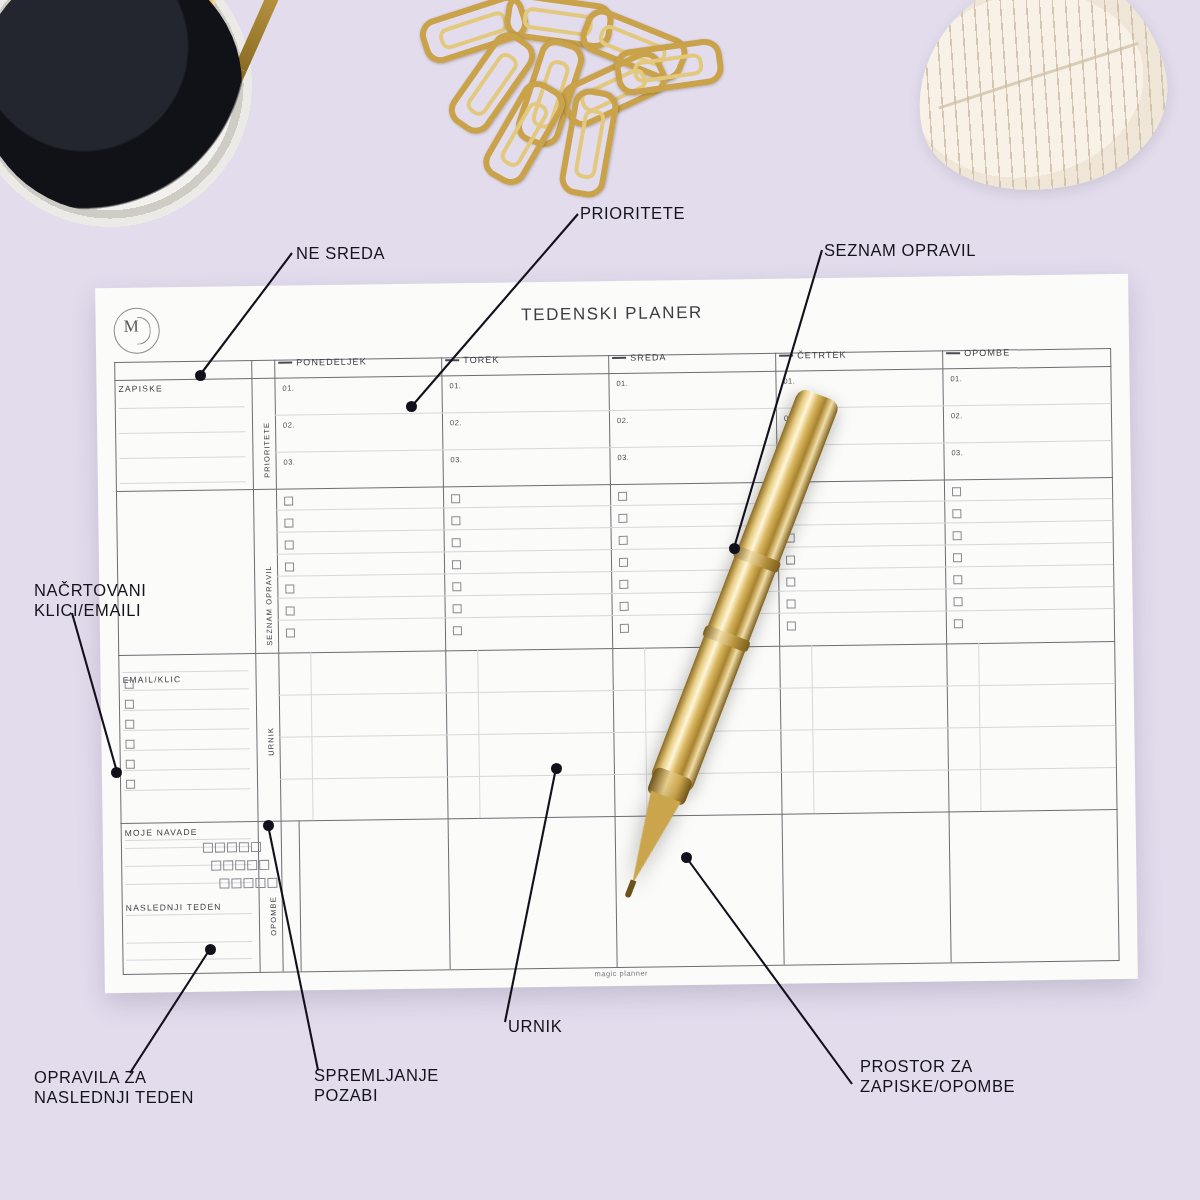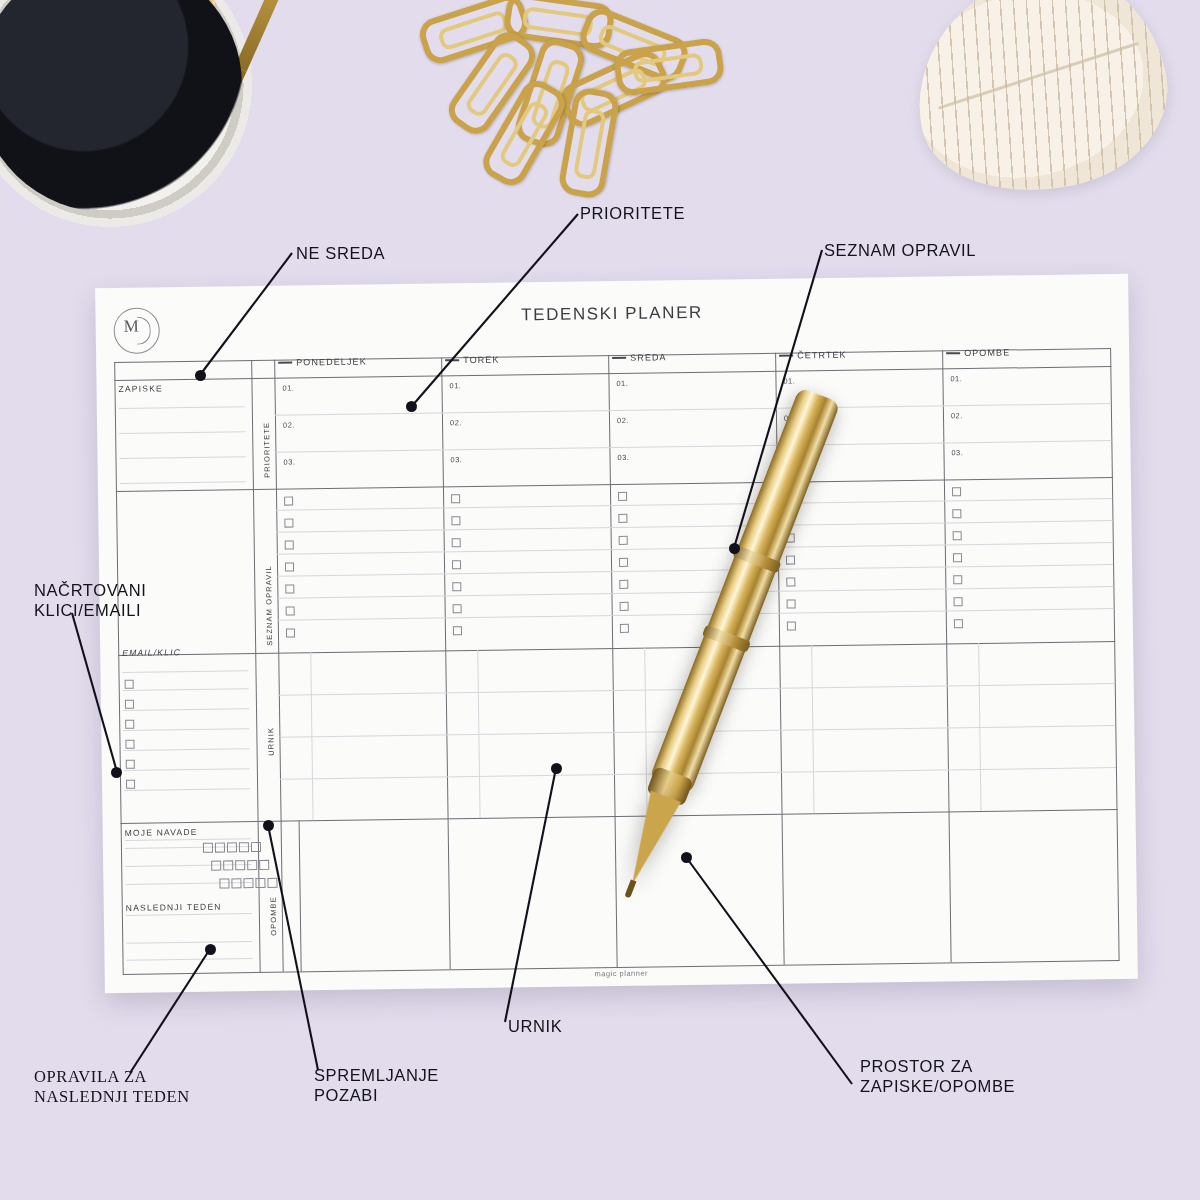--- a/index.html
+++ b/index.html
@@ -212,21 +212,21 @@
     <div class="daytick" style="left:349px;top:76px;"></div>
     <div class="daylabel" style="left:367px;top:72px;">TOREK</div>
     <div class="daytick" style="left:516px;top:76px;"></div>
     <div class="daylabel" style="left:534px;top:72px;">SREDA</div>
     <div class="daytick" style="left:683px;top:76px;"></div>
     <div class="daylabel" style="left:701px;top:72px;">ČETRTEK</div>
     <div class="daytick" style="left:850px;top:76px;"></div>
     <div class="daylabel" style="left:868px;top:72px;">OPOMBE</div>
 
     <div class="sec-left" style="left:22px;top:96px;">ZAPISKE</div>
-    <div class="sec-left" style="left:22px;top:360px;font-style:italic;">EMAIL/KLIC</div>
+    <div class="sec-left" style="left:22px;top:387px;">EMAIL/KLIC</div>
     <div class="sec-left" style="left:22px;top:540px;">MOJE NAVADE</div>
     <div class="sec-left" style="left:22px;top:615px;">NASLEDNJI TEDEN</div>
 
     <div class="ln hl light" style="left:22px;top:384px;width:126px;"></div>
     <div class="ln hl light" style="left:22px;top:552px;width:126px;"></div>
     <div class="ln hl light" style="left:22px;top:627px;width:126px;"></div>
     <div class="ln hl light" style="left:22px;top:655px;width:126px;"></div>
     <div class="ln hl light" style="left:22px;top:672px;width:126px;"></div>
     <div class="ln hl light" style="left:22px;top:560px;width:126px;"></div>
     <div class="ln hl light" style="left:22px;top:578px;width:126px;"></div>
@@ -386,19 +386,19 @@
 <div class="dot" style="left:205px;top:944px;"></div>
 <div class="dot" style="left:263px;top:820px;"></div>
 <div class="dot" style="left:551px;top:763px;"></div>
 <div class="dot" style="left:681px;top:852px;"></div>
 
 <div class="callout" style="left:296px;top:243px;">NE SREDA</div>
 <div class="callout" style="left:580px;top:203px;">PRIORITETE</div>
 <div class="callout" style="left:824px;top:240px;">SEZNAM OPRAVIL</div>
 <div class="callout" style="left:34px;top:580px;">NAČRTOVANI
 KLICI/EMAILI</div>
-<div class="callout" style="left:34px;top:1067px;font-family:Liberation Serif, serif;">OPRAVILA ZA
+<div class="callout" style="left:34px;top:1067px;">OPRAVILA ZA
 NASLEDNJI TEDEN</div>
 <div class="callout" style="left:314px;top:1065px;">SPREMLJANJE
 POZABI</div>
 <div class="callout" style="left:508px;top:1016px;">URNIK</div>
 <div class="callout" style="left:860px;top:1056px;">PROSTOR ZA
 ZAPISKE/OPOMBE</div>
 
 </body></html>

